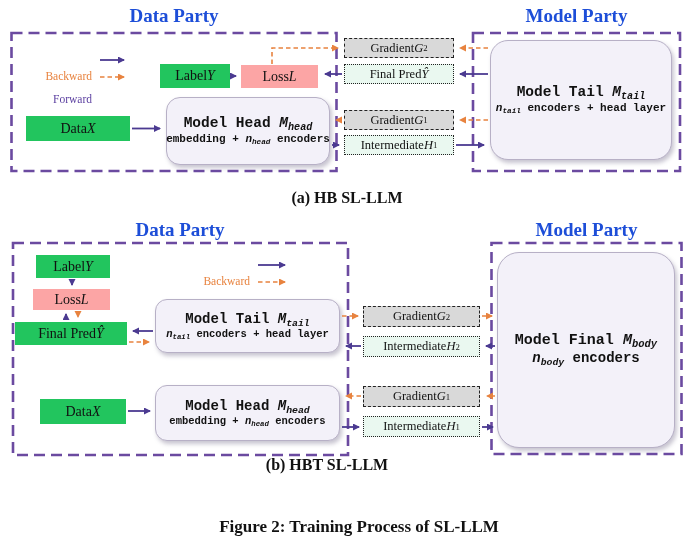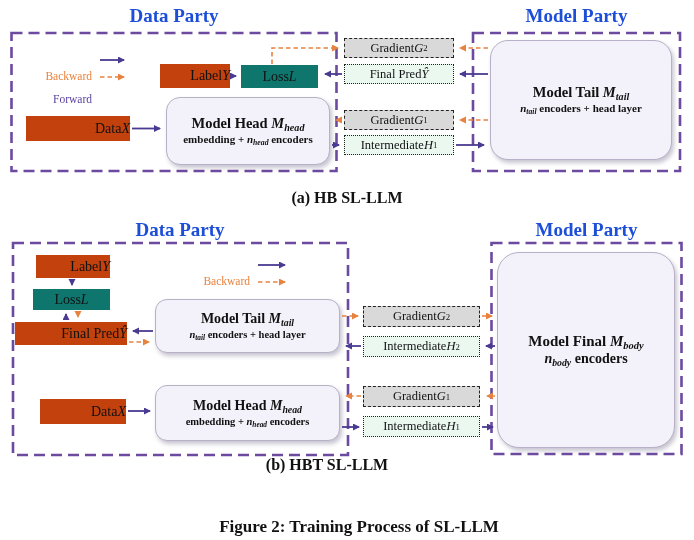--- a/index.html
+++ b/index.html
@@ -3,28 +3,28 @@
 <meta charset="utf-8">
 <style>
   html,body{margin:0;padding:0;background:#fff;}
   .canvas{position:relative;width:694px;height:540px;background:#fff;
           font-family:"Liberation Serif",serif;overflow:hidden;}
   .party-title{position:absolute;font-weight:bold;font-size:19px;color:#1d4ed8;
                text-align:center;white-space:nowrap;}
   .cap{position:absolute;font-weight:bold;color:#111;text-align:center;white-space:nowrap;margin-left:12px;}
   .box{position:absolute;display:flex;align-items:center;justify-content:center;
        font-size:14px;color:#111;white-space:nowrap;box-sizing:border-box;}
-  .gray{background:#c2410c;justify-content:flex-end;}
-  .pink{background:#0f766e;}
+  .gray{background:#22c55e;}
+  .pink{background:#fca5a5;}
   .mint{background:#eaf8f0;border:1.5px dotted #222;}
   .gdash{background:#d9d9d9;border:1.5px dashed #222;}
   .tbox{font-size:12.5px;}
   .model{position:absolute;display:flex;flex-direction:column;align-items:center;
          justify-content:center;background:#f3f1f9;border:1.5px solid #b7b0c6;
-         box-shadow:2px 3px 4px rgba(130,124,150,.45);color:#111;box-sizing:border-box;}
+         box-shadow:2px 3px 4px rgba(130,124,150,.45);color:#111;box-sizing:border-box;font-family:Liberation Mono, monospace;}
   .model .t1{font-weight:bold;font-size:14.5px;line-height:1.2;white-space:nowrap;}
   .model .t2{font-weight:bold;font-size:11px;line-height:1.25;white-space:nowrap;}
   .model.big .t1{font-size:15px;}
   .model.big .t2{font-size:14px;}
   sub{font-size:.7em;vertical-align:-0.28em;line-height:0;}
   sub.ws{font-style:italic;}
   .leg{position:absolute;font-size:11.5px;text-align:right;white-space:nowrap;}
   .leg.f{color:#5b3fa0;margin-top:40px;}
   .leg.b{color:#e8833f;}
   svg.arrows{position:absolute;left:0;top:0;pointer-events:none;}

